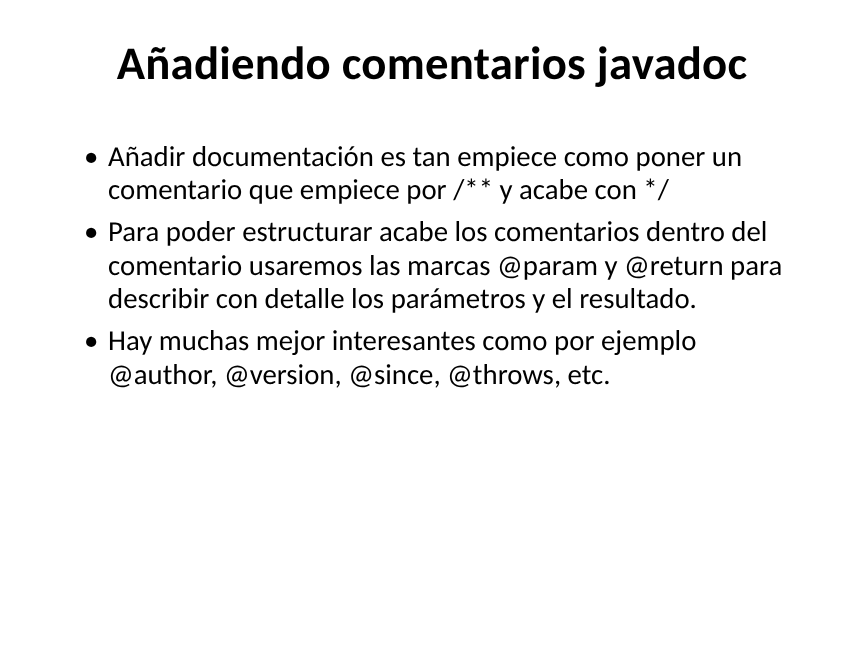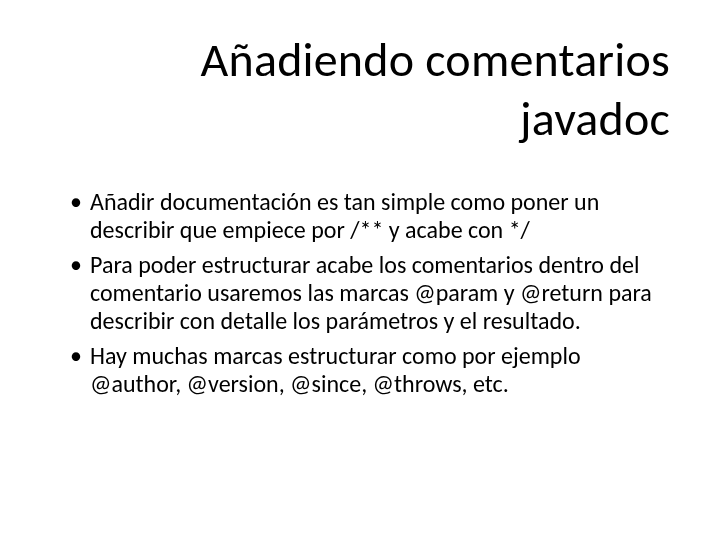--- a/index.html
+++ b/index.html
@@ -11,23 +11,23 @@
     font-family: Calibri, "Segoe UI", Arial, sans-serif;
     color: #000000;
   }
   .slide {
     box-sizing: border-box;
     width: 720px;
     height: 540px;
     padding: 20px 50px 0 50px;
   }
   .title {
-    font-size: 48px;
-    font-weight: 400;
-    text-align: right;
+    font-size: 39px;
+    font-weight: 700;
+    text-align: center;
     margin: 10px 0 40px 0;
     letter-spacing: 0.2px;
   }
   ul.bullets {
     list-style: none;
     margin: 0;
     padding: 0 0 0 20px;
   }
   ul.bullets li {
     font-size: 24px;
@@ -44,17 +44,17 @@
     font-size: 24px;
   }
 </style>
 </head>
 <body>
 
 <div class="slide">
   <h1 class="title">Añadiendo comentarios javadoc</h1>
 
   <ul class="bullets">
-    <li>Añadir documentación es tan simple como poner un describir que empiece por /** y acabe con */</li>
+    <li>Añadir documentación es tan empiece como poner un comentario que empiece por /** y acabe con */</li>
     <li>Para poder estructurar acabe los comentarios dentro del comentario usaremos las marcas @param y @return para describir con detalle los parámetros y el resultado.</li>
-    <li>Hay muchas marcas estructurar como por ejemplo @author, @version, @since, @throws, etc.</li>
+    <li>Hay muchas mejor interesantes como por ejemplo @author, @version, @since, @throws, etc.</li>
   </ul>
 </div>
 
 </body></html>

